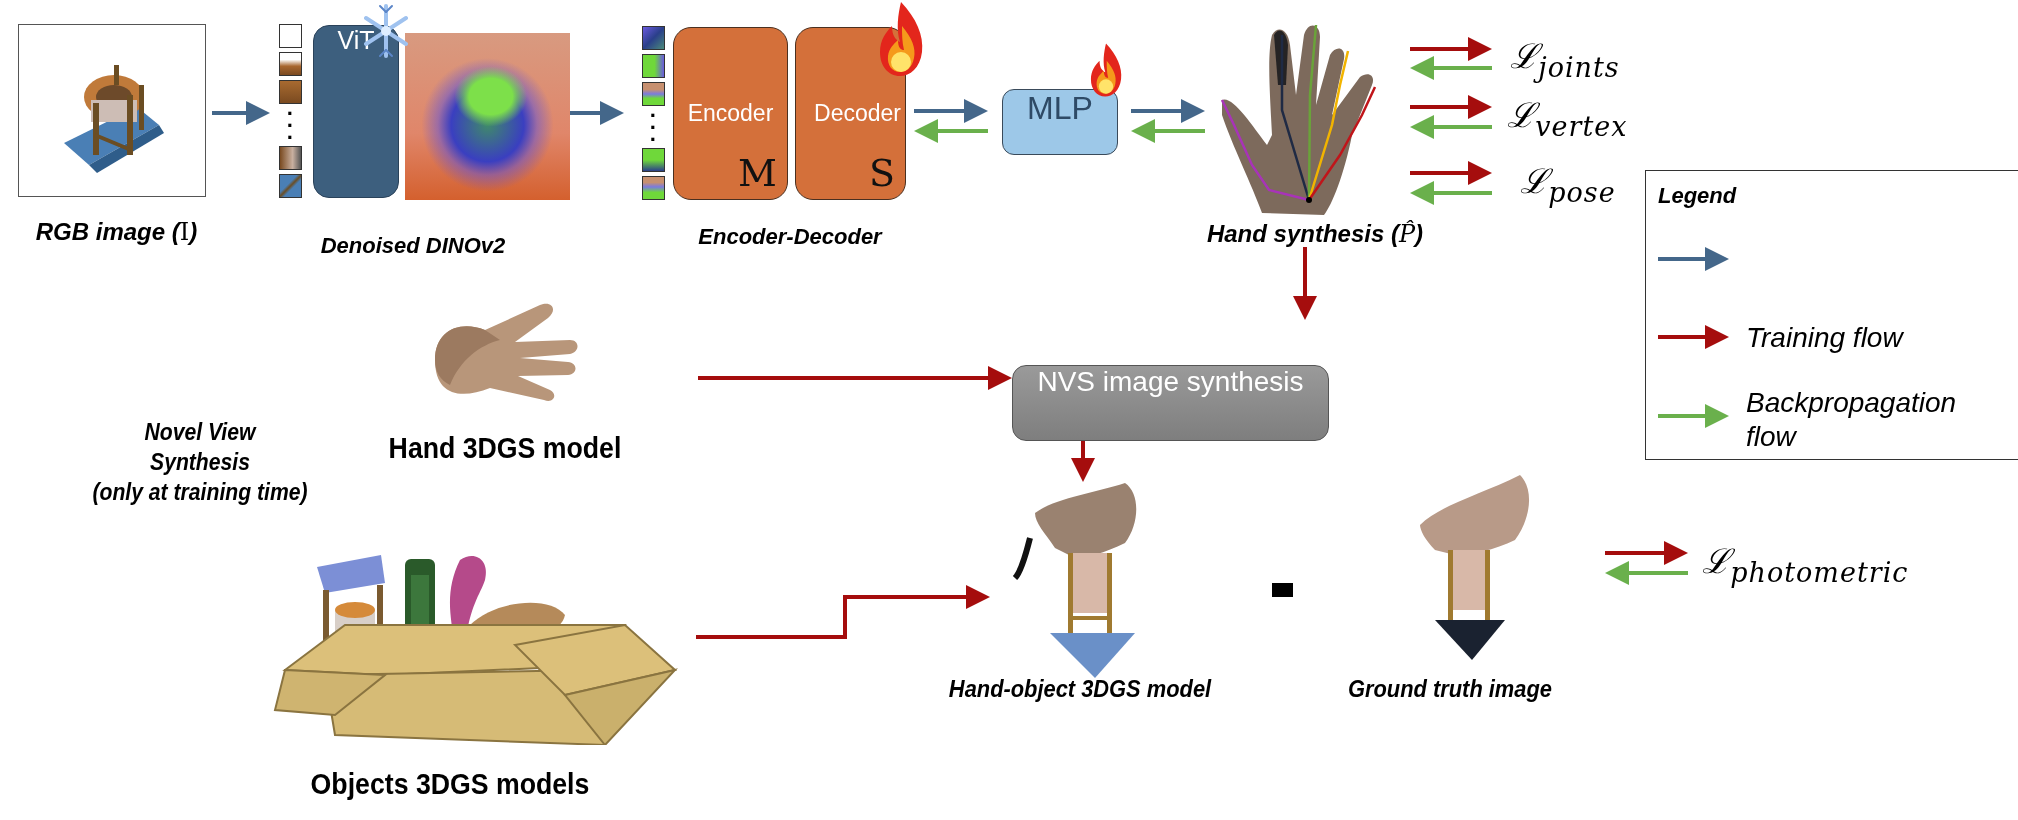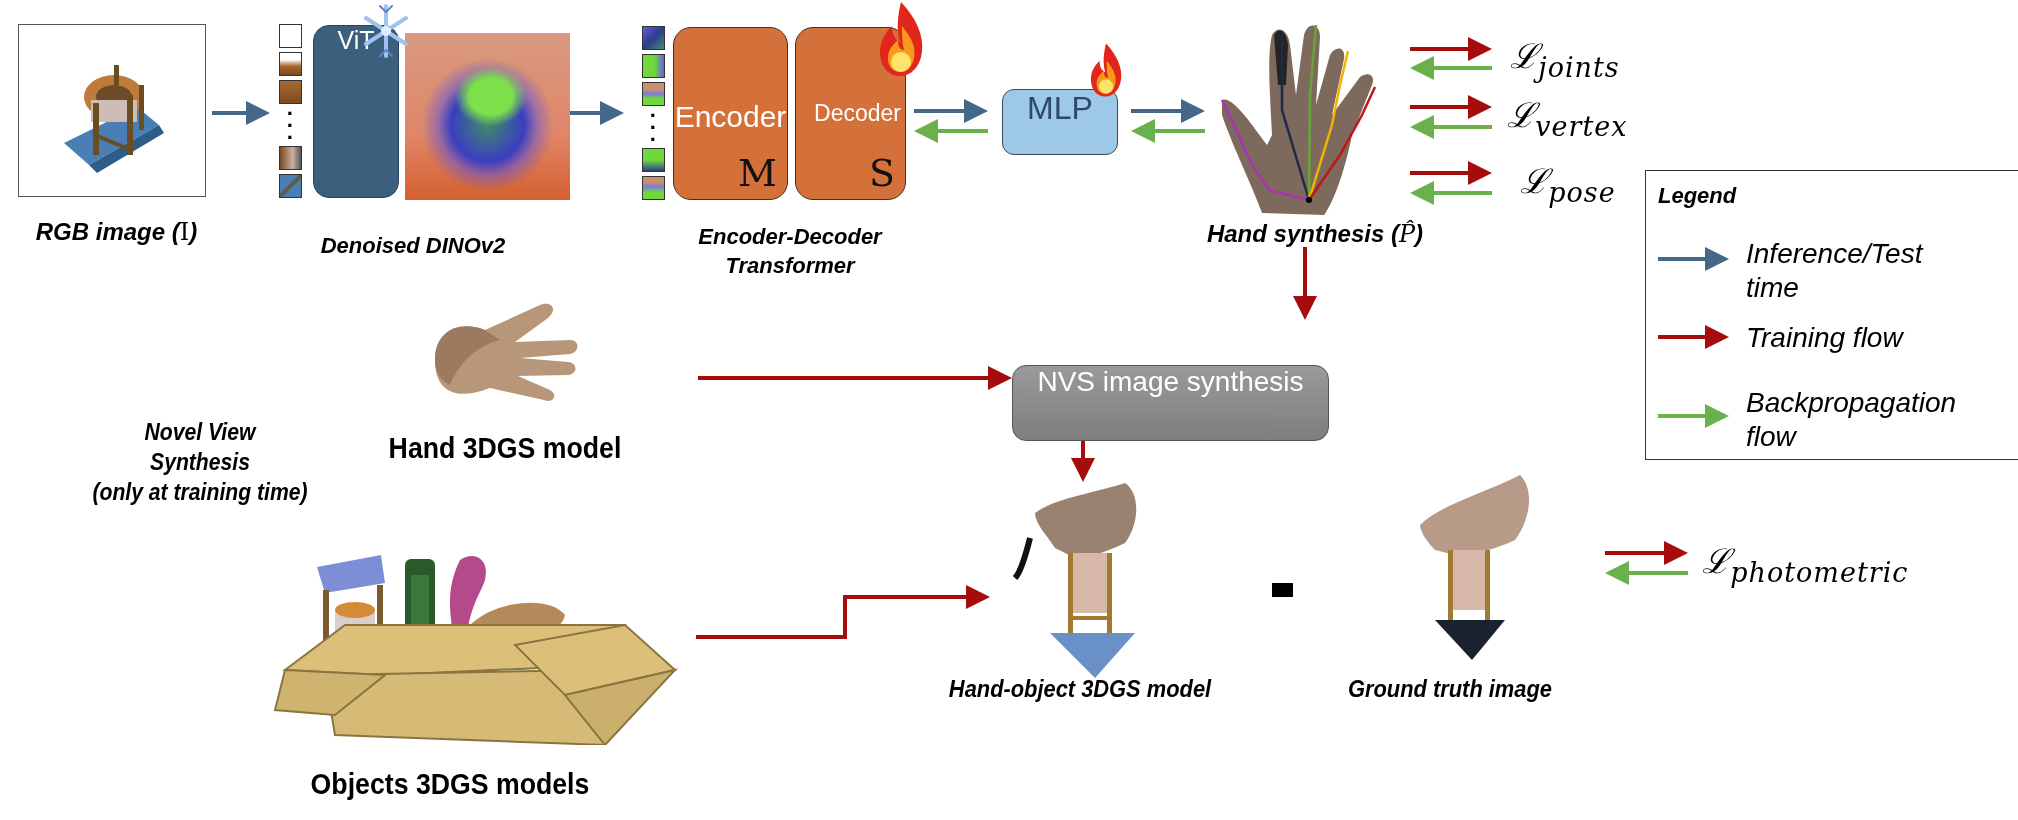--- a/index.html
+++ b/index.html
@@ -116,38 +116,37 @@
 <div>
   <div class="patch" style="left:642px;top:26px;background:linear-gradient(135deg,#6a5adf,#2a3f8a 50%,#4a8a7a);"></div>
   <div class="patch" style="left:642px;top:54px;background:linear-gradient(90deg,#6fd83a 55%,#6a5adf);"></div>
   <div class="patch" style="left:642px;top:82px;background:linear-gradient(180deg,#c79070 30%,#7a7ae0 50%,#6fd83a 70%);"></div>
   <div class="dots" style="left:642px;top:110px;">·<br>·<br>·</div>
   <div class="patch" style="left:642px;top:148px;background:linear-gradient(180deg,#6fd83a 50%,#2a3f8a);"></div>
   <div class="patch" style="left:642px;top:176px;background:linear-gradient(180deg,#c79070 25%,#7a7ae0 45%,#6fd83a 70%);"></div>
 </div>
 
 <div class="box" style="left:673px;top:27px;width:115px;height:173px;background:#d4703a;border:1.5px solid #4a3020;border-radius:18px;">
-  <span style="color:#fff;font-size:30px;position:absolute;top:72px;">Encoder</span>
+  <span style="color:#fff;font-size:23px;position:absolute;top:72px;">Encoder</span>
   <span style="font-family:'DejaVu Serif',serif;font-size:38px;position:absolute;right:10px;bottom:4px;color:#111;">M</span>
 </div>
 <div class="box" style="left:795px;top:27px;width:111px;height:173px;background:#d4703a;border:1.5px solid #4a3020;border-radius:18px;">
   <span style="color:#fff;font-size:23px;position:absolute;top:72px;margin-left:14px;">Decoder</span>
   <span style="font-family:'DejaVu Serif',serif;font-size:38px;position:absolute;right:10px;bottom:4px;color:#111;">S</span>
 </div>
 
 <div class="abs" style="left:876px;top:0px;">
   <svg width="50" height="78" viewBox="0 0 50 78">
     <path d="M25,2 C40,18 48,35 46,52 C44,68 34,76 24,76 C12,76 4,66 4,52 C4,40 10,32 16,26 C16,36 20,40 24,42 C20,30 22,14 25,2 Z" fill="#e3261c"></path>
     <path d="M26,26 C36,38 40,48 38,58 C36,68 30,72 24,72 C16,72 11,65 12,56 C13,48 18,44 22,40 C22,48 25,50 28,50 C26,42 26,34 26,26 Z" fill="#f59a1b"></path>
     <ellipse cx="25" cy="62" rx="10" ry="10" fill="#ffe36a"></ellipse>
   </svg>
 </div>
 <div class="abs cap-bi" style="left:640px;top:222px;width:300px;font-size:22px;line-height:29px;">
   <div>Encoder-Decoder</div>
-  <div>Transformer</div>
 </div>
 
 <div class="box" style="left:1002px;top:89px;width:116px;height:66px;background:#9dc8e8;border:1.5px solid #3a4a5a;border-radius:12px;">
   <span style="color:#2e4a66;font-size:32px;">MLP</span>
 </div>
 <div class="abs" style="left:1088px;top:42px;">
   <svg width="36" height="56" viewBox="0 0 50 78">
     <path d="M25,2 C40,18 48,35 46,52 C44,68 34,76 24,76 C12,76 4,66 4,52 C4,40 10,32 16,26 C16,36 20,40 24,42 C20,30 22,14 25,2 Z" fill="#e3261c"></path>
     <path d="M26,26 C36,38 40,48 38,58 C36,68 30,72 24,72 C16,72 11,65 12,56 C13,48 18,44 22,40 C22,48 25,50 28,50 C26,42 26,34 26,26 Z" fill="#f59a1b"></path>
     <ellipse cx="25" cy="62" rx="10" ry="10" fill="#ffe36a"></ellipse>
@@ -178,24 +177,20 @@
 </div>
 <div class="abs loss" style="left:1520px;top:157px;">
   <span>ℒ</span><sub>pose</sub>
 </div>
 <div class="abs loss" style="left:1702px;top:537px;">
   <span>ℒ</span><sub>photometric</sub>
 </div>
 
 <div class="abs" style="left:1645px;top:170px;width:395px;height:290px;border:1.5px solid #333;box-sizing:border-box;">
   <div style="position:absolute;left:12px;top:12px;font-weight:bold;font-style:italic;font-size:22px;">Legend</div>
-  <div style="position:absolute;left:100px;top:66px;font-style:italic;font-size:28px;line-height:34px;">
-    <div>Inference/Test</div>
-      <div>time</div>
-  </div>
   <div style="position:absolute;left:100px;top:150px;font-style:italic;font-size:28px;line-height:34px;">
     <div>Training flow</div>
   </div>
   <div style="position:absolute;left:100px;top:215px;font-style:italic;font-size:28px;line-height:34px;">
     <div>Backpropagation</div>
       <div>flow</div>
   </div>
 </div>
 
 <div class="abs" style="left:430px;top:300px;">

